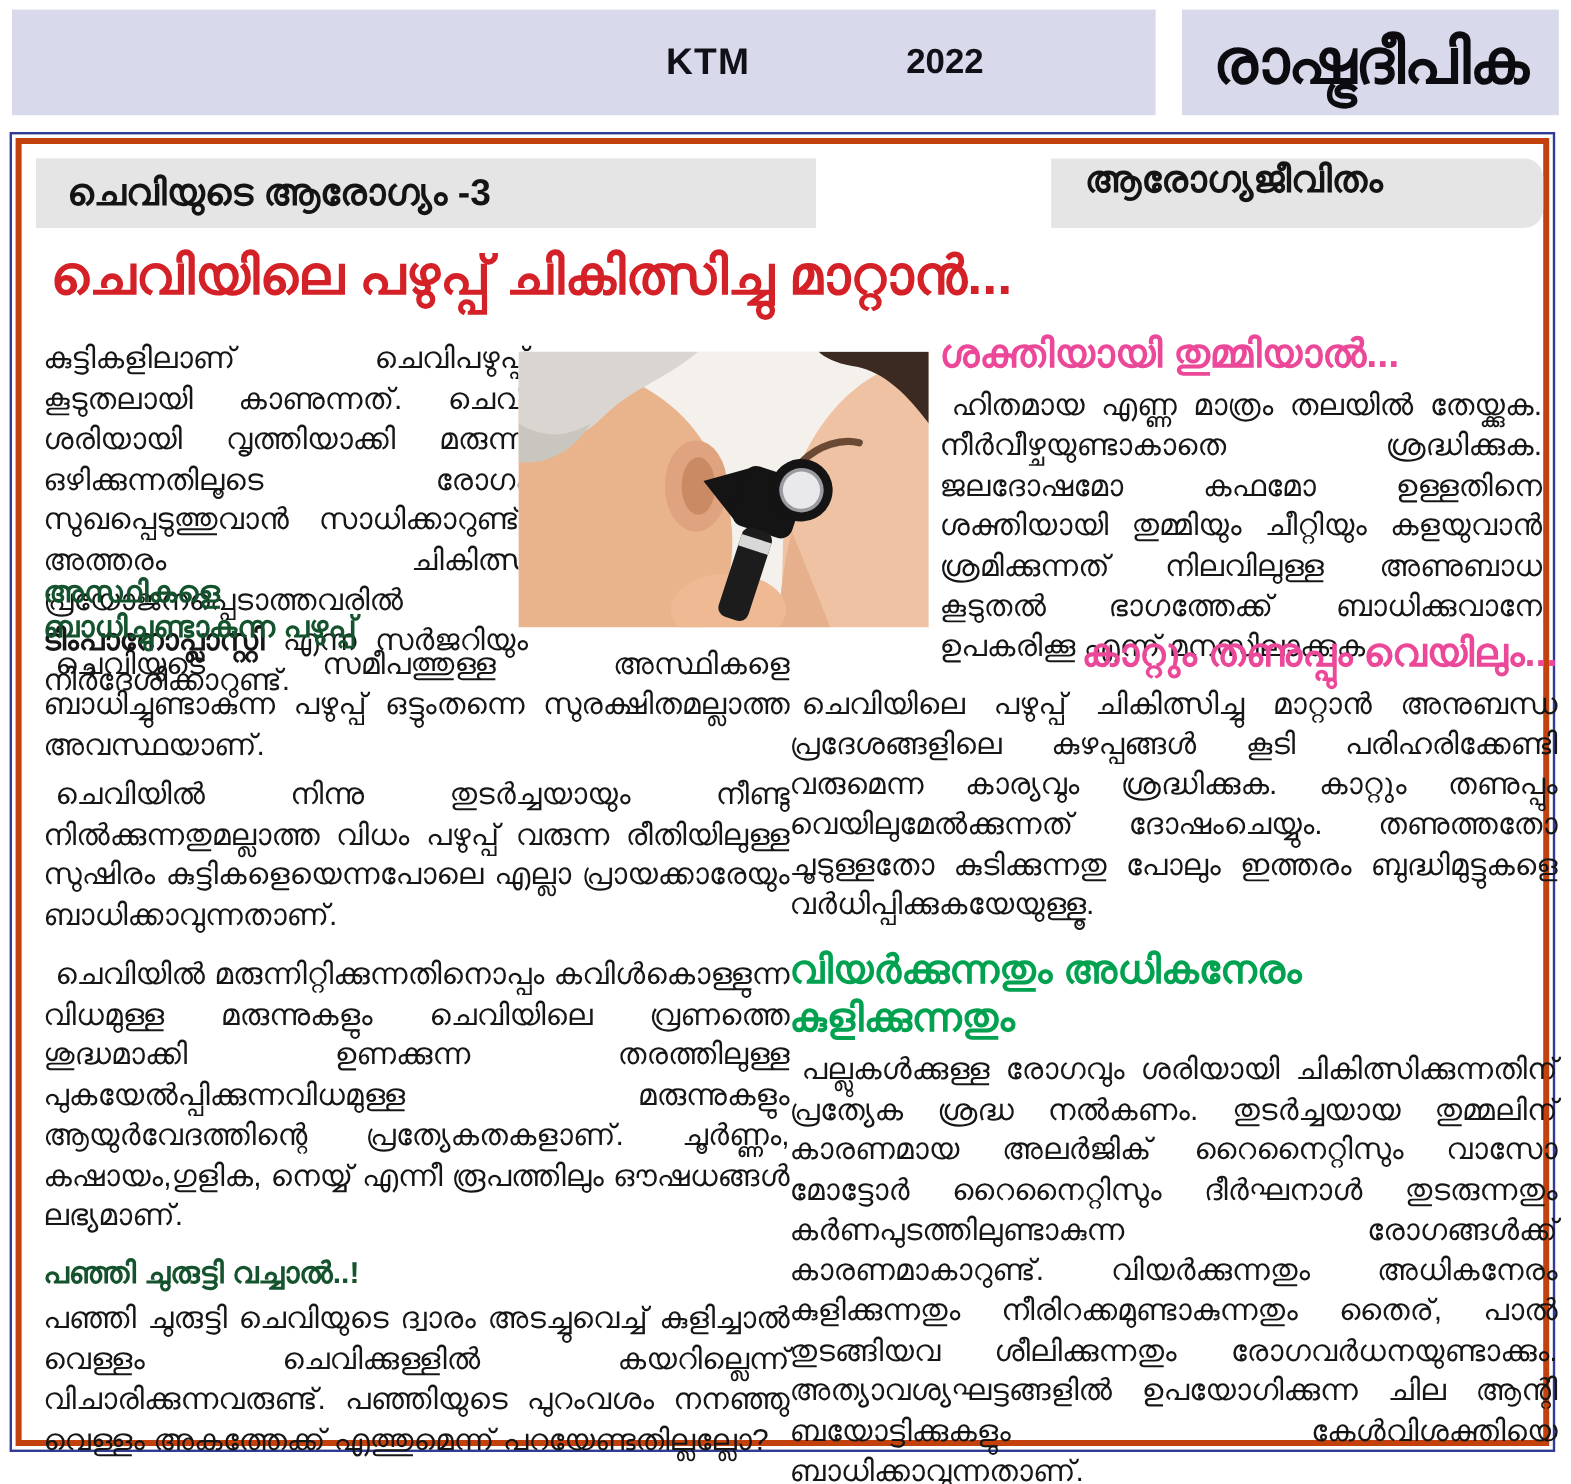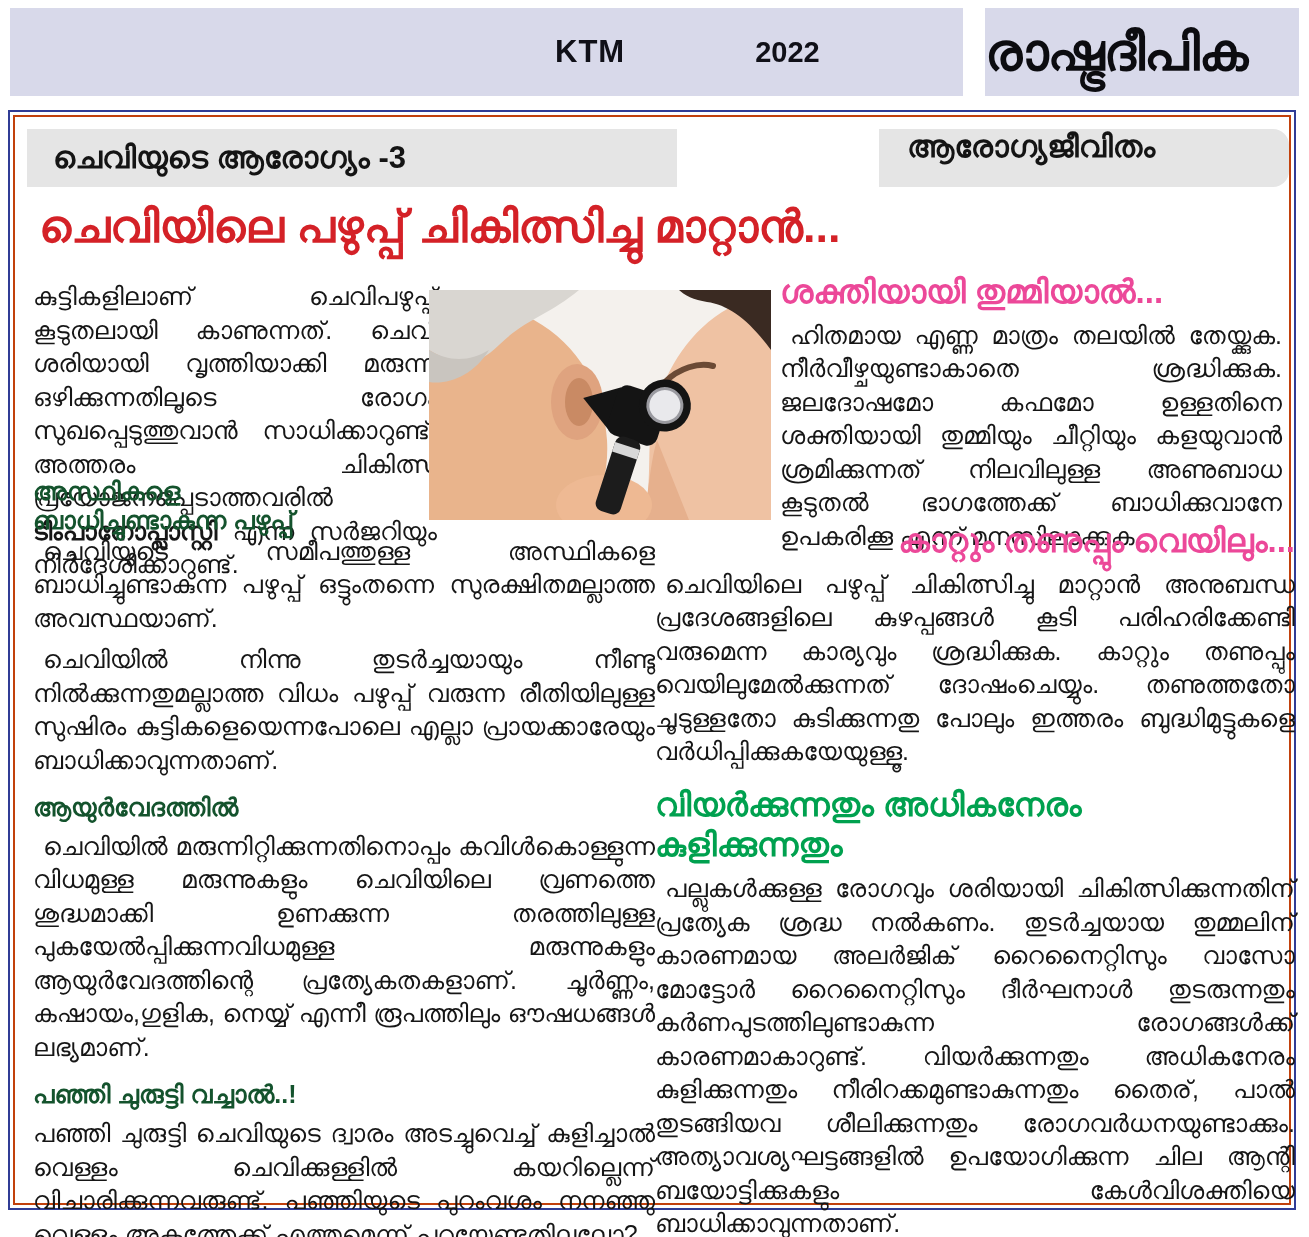--- a/index.html
+++ b/index.html
@@ -7,27 +7,27 @@
     font-family:"Liberation Sans", sans-serif; overflow:hidden; }
 
   
   .masthead-row { position:absolute; left:0; top:0; width:1309px; height:100px; }
   .dateline-box { position:absolute; left:10px; top:8px; width:953px; height:88px;
     background:#d8d9ea; display:flex; align-items:center; }
   .station { margin-left:545px; font-size:31px; font-weight:bold; color:#101018; letter-spacing:1px; }
   .year { margin-left:130px; font-size:29px; font-weight:bold; color:#101018; }
   .date-text { margin-left:28px; font-size:28px; font-weight:bold; color:#101018; }
   .masthead-box { position:absolute; left:985px; top:8px; width:314px; height:88px;
-    background:#d8d9ea; display:flex; align-items:center; justify-content:flex-start; }
+    background:#d8d9ea; display:flex; align-items:center; justify-content:center; }
   .masthead-title { font-size:52px; font-weight:800; color:#0c0c10; letter-spacing:-1px; white-space:nowrap; }
 
   
   .article-outer { position:absolute; left:8px; top:110px; width:1288px; height:1100px;
     border:2px solid #303c95; padding:3px; background:#fff; }
-  .article-inner { width:100%; height:100%; border:2px solid #c2410c; position:relative; background:#fff; }
+  .article-inner { width:100%; height:100%; border:5px solid #c2410c; position:relative; background:#fff; }
   .content { position:absolute; inset:0; }
 
   .kicker-left { position:absolute; left:12px; top:12px; width:650px; height:58px;
     background:#e5e5e5; display:flex; align-items:center; }
   .kicker-left span { margin-left:26px; font-size:31px; font-weight:bold; color:#141414; }
   .kicker-right { position:absolute; right:0px; top:12px; width:410px; height:58px;
     background:#e5e5e5; border-radius:0 16px 16px 0; display:flex; align-items:flex-start; }
   .kicker-right span { margin-left:28px; font-size:31px; font-weight:bold; color:#141414; }
 
   .headline { position:absolute; left:24px; top:84px; width:1000px;
@@ -119,21 +119,20 @@
 
     <div class="block-d">
       <div class="h-pink">
         <div>അസ്ഥികളെ</div>
         <div>ബാധിച്ചുണ്ടാകുന്ന പഴുപ്പ്</div>
       </div>
       <div class="para indent">ചെവിയുടെ സമീപത്തുള്ള അസ്ഥികളെ ബാധിച്ചുണ്ടാകുന്ന പഴുപ്പ് ഒട്ടുംതന്നെ സുരക്ഷിതമല്ലാത്ത അവസ്ഥയാണ്.</div>
       <div class="para indent" style="margin-top:8px">ചെവിയിൽ നിന്നു തുടർച്ചയായും നീണ്ടു നിൽക്കുന്നതുമല്ലാത്ത വിധം പഴുപ്പ് വരുന്ന രീതിയിലുള്ള സുഷിരം കുട്ടികളെയെന്നപോലെ എല്ലാ പ്രായക്കാരേയും ബാധിക്കാവുന്നതാണ്.</div>
 
       <div class="sect">
-        <div class="h-pink">ആയുർവേദത്തിൽ</div>
         <div class="para indent">ചെവിയിൽ മരുന്നിറ്റിക്കുന്നതിനൊപ്പം കവിൾകൊള്ളുന്ന വിധമുള്ള മരുന്നുകളും ചെവിയിലെ വ്രണത്തെ ശുദ്ധമാക്കി ഉണക്കുന്ന തരത്തിലുള്ള പുകയേൽപ്പിക്കുന്നവിധമുള്ള മരുന്നുകളും ആയുർവേദത്തിന്റെ പ്രത്യേകതകളാണ്. ചൂർണ്ണം, കഷായം,ഗുളിക, നെയ്യ് എന്നീ രൂപത്തിലും ഔഷധങ്ങൾ ലഭ്യമാണ്.</div>
       </div>
 
       <div class="sect">
         <div class="h-pink">പഞ്ഞി ചുരുട്ടി വച്ചാൽ..!</div>
         <div class="para">പഞ്ഞി ചുരുട്ടി ചെവിയുടെ ദ്വാരം അടച്ചുവെച്ച് കുളിച്ചാൽ വെള്ളം ചെവിക്കുള്ളിൽ കയറില്ലെന്ന് വിചാരിക്കുന്നവരുണ്ട്. പഞ്ഞിയുടെ പുറംവശം നനഞ്ഞു വെള്ളം അകത്തേക്ക് എത്തുമെന്ന് പറയേണ്ടതില്ലല്ലോ?</div>
 
       </div>
     </div>
 

